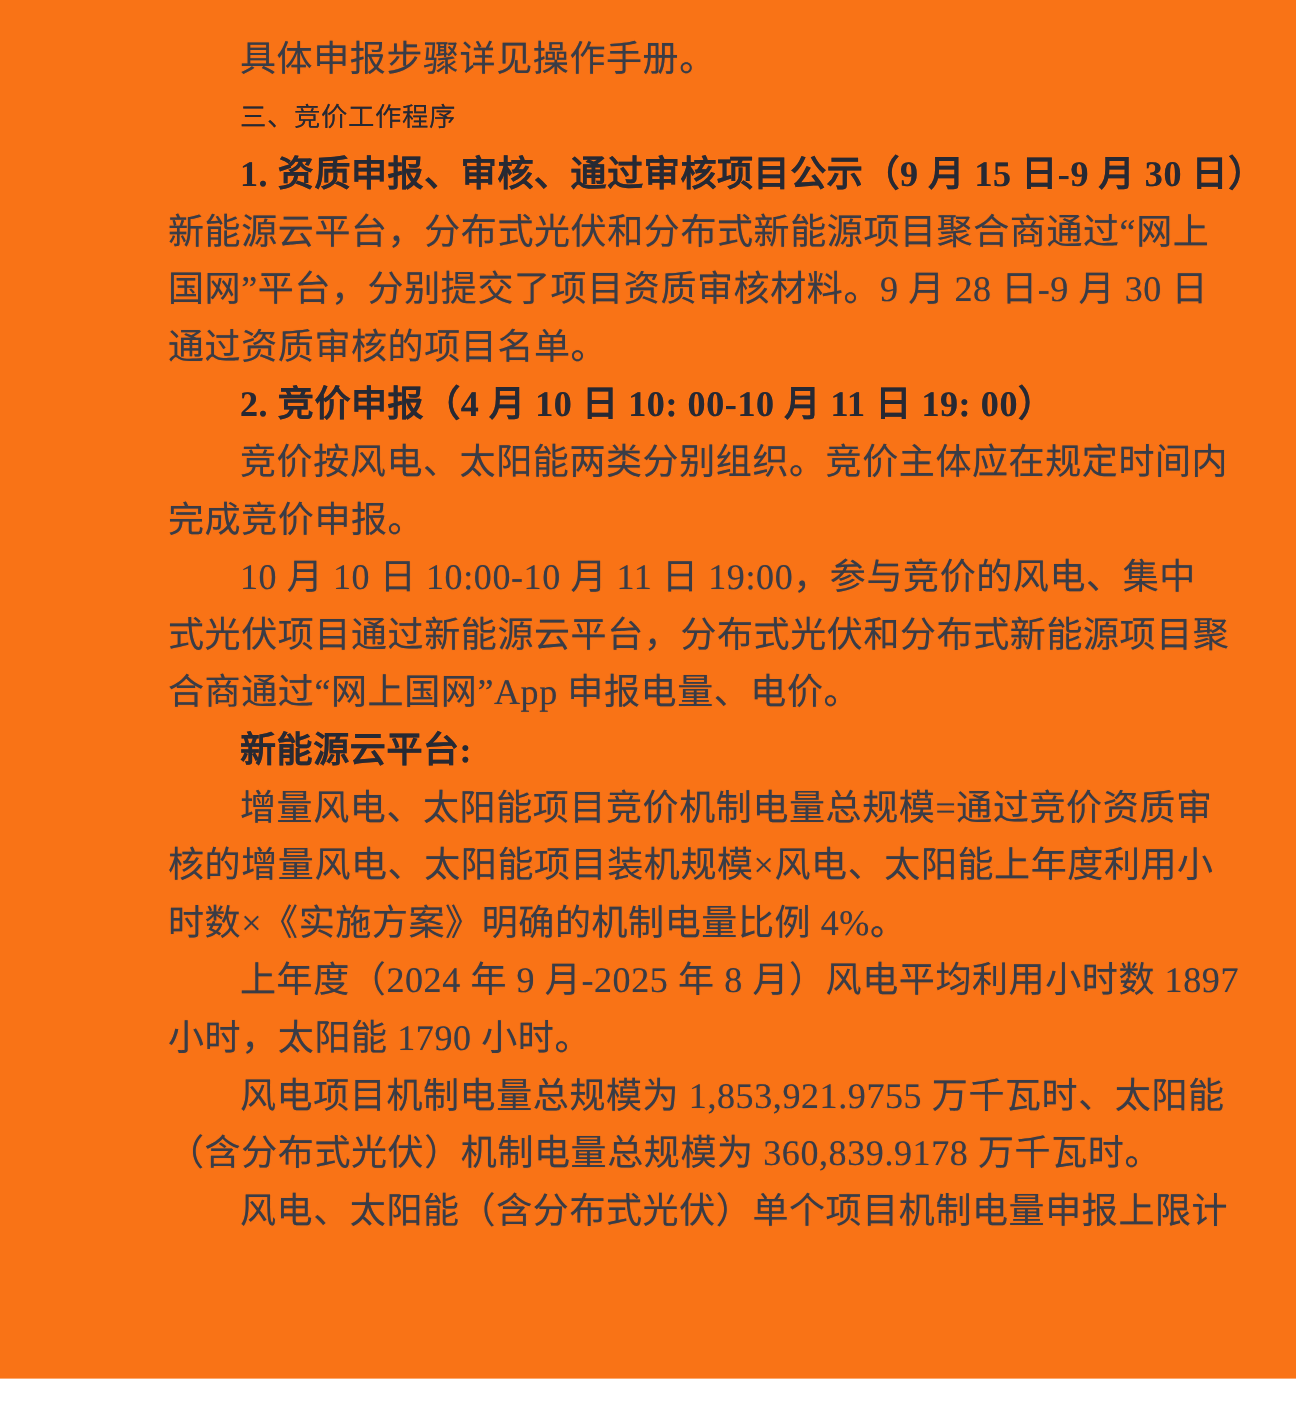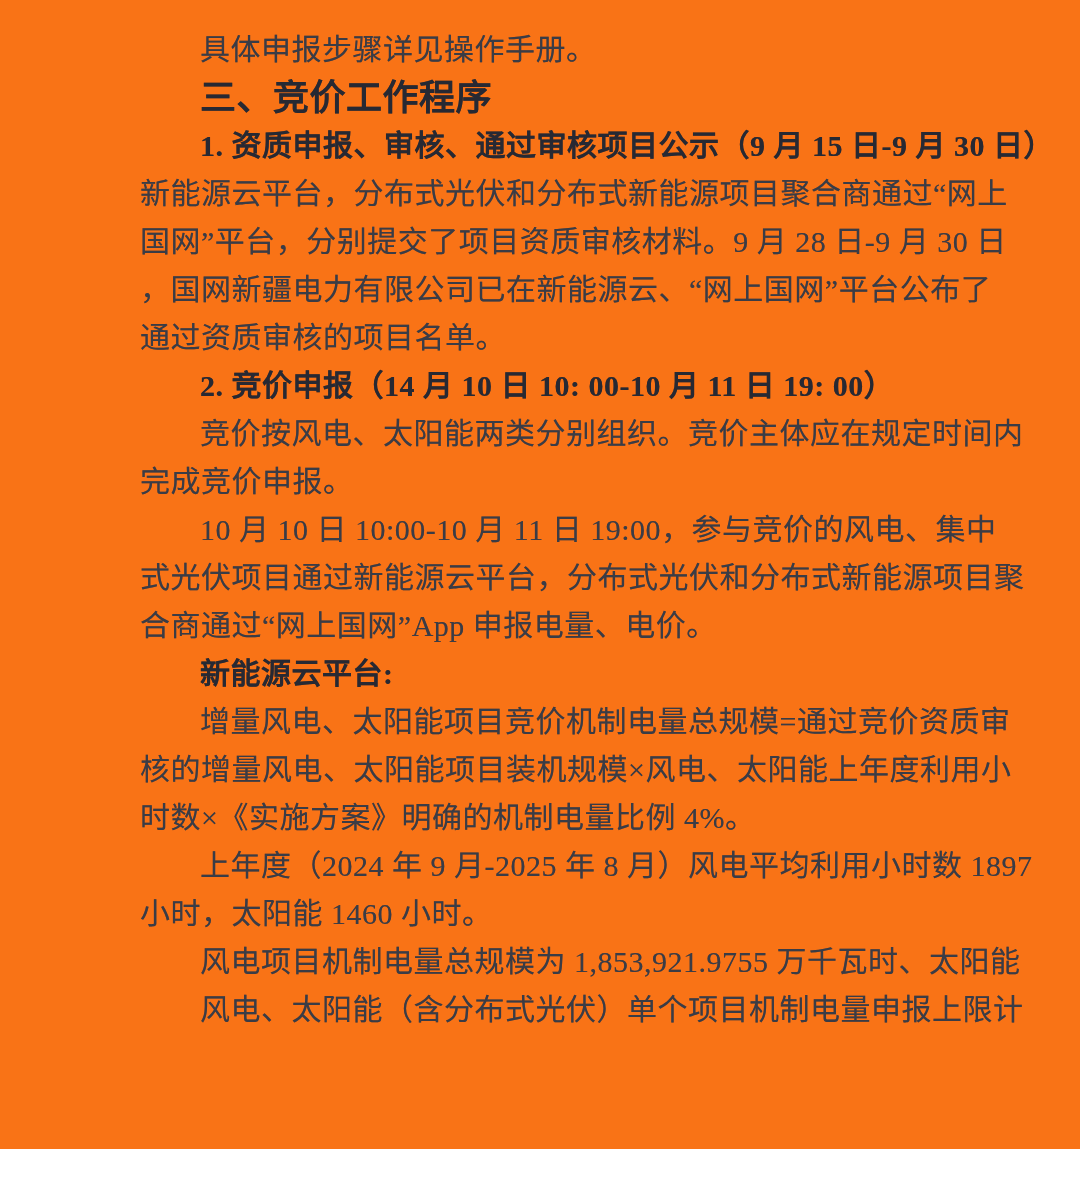--- a/index.html
+++ b/index.html
@@ -26,51 +26,51 @@
     color: #3a3c46;
     letter-spacing: 0.5px;
     white-space: nowrap;
     text-shadow: 0 0 0.6px rgba(58, 60, 70, 0.55);
   }
   .doc-line.indent {
     padding-left: 60px;
   }
   .doc-line.h-sans {
     font-family: "Liberation Sans", "DejaVu Sans", sans-serif;
-    font-weight: bold;
+    font-weight: normal;
     color: #272933;
-    font-size: 36px;
+    font-size: 22px;
     text-shadow: 0 0 0.5px rgba(39, 41, 51, 0.6);
   }
   .doc-line.h-serif {
     font-weight: bold;
     color: #272933;
     text-shadow: 0 0 0.5px rgba(39, 41, 51, 0.6);
   }
 </style>
 </head>
 <body>
 
 <div class="page">
   <div id="doc-lines">
       <div class="doc-line  indent">具体申报步骤详见操作手册。</div>
       <div class="doc-line h-sans indent">三、竞价工作程序</div>
       <div class="doc-line h-serif indent">1. 资质申报、审核、通过审核项目公示（9 月 15 日-9 月 30 日）</div>
       <div class="doc-line ">新能源云平台，分布式光伏和分布式新能源项目聚合商通过“网上</div>
       <div class="doc-line ">国网”平台，分别提交了项目资质审核材料。9 月 28 日-9 月 30 日</div>
-      <div class="doc-line ">，国网新疆电力有限公司已在新能源云、“网上国网”平台公布了</div>
       <div class="doc-line ">通过资质审核的项目名单。</div>
-      <div class="doc-line h-serif indent">2. 竞价申报（14 月 10 日 10: 00-10 月 11 日 19: 00）</div>
+      <div class="doc-line h-serif indent">2. 竞价申报（4 月 10 日 10: 00-10 月 11 日 19: 00）</div>
       <div class="doc-line  indent">竞价按风电、太阳能两类分别组织。竞价主体应在规定时间内</div>
       <div class="doc-line ">完成竞价申报。</div>
       <div class="doc-line  indent">10 月 10 日 10:00-10 月 11 日 19:00，参与竞价的风电、集中</div>
       <div class="doc-line ">式光伏项目通过新能源云平台，分布式光伏和分布式新能源项目聚</div>
       <div class="doc-line ">合商通过“网上国网”App 申报电量、电价。</div>
       <div class="doc-line h-serif indent">新能源云平台:</div>
       <div class="doc-line  indent">增量风电、太阳能项目竞价机制电量总规模=通过竞价资质审</div>
       <div class="doc-line ">核的增量风电、太阳能项目装机规模×风电、太阳能上年度利用小</div>
       <div class="doc-line ">时数×《实施方案》明确的机制电量比例 4%。</div>
       <div class="doc-line  indent">上年度（2024 年 9 月-2025 年 8 月）风电平均利用小时数 1897</div>
-      <div class="doc-line ">小时，太阳能 1460 小时。</div>
+      <div class="doc-line ">小时，太阳能 1790 小时。</div>
       <div class="doc-line  indent">风电项目机制电量总规模为 1,853,921.9755 万千瓦时、太阳能</div>
+      <div class="doc-line ">（含分布式光伏）机制电量总规模为 360,839.9178 万千瓦时。</div>
       <div class="doc-line  indent">风电、太阳能（含分布式光伏）单个项目机制电量申报上限计</div>
     </div>
 </div>
 
 </body></html>

